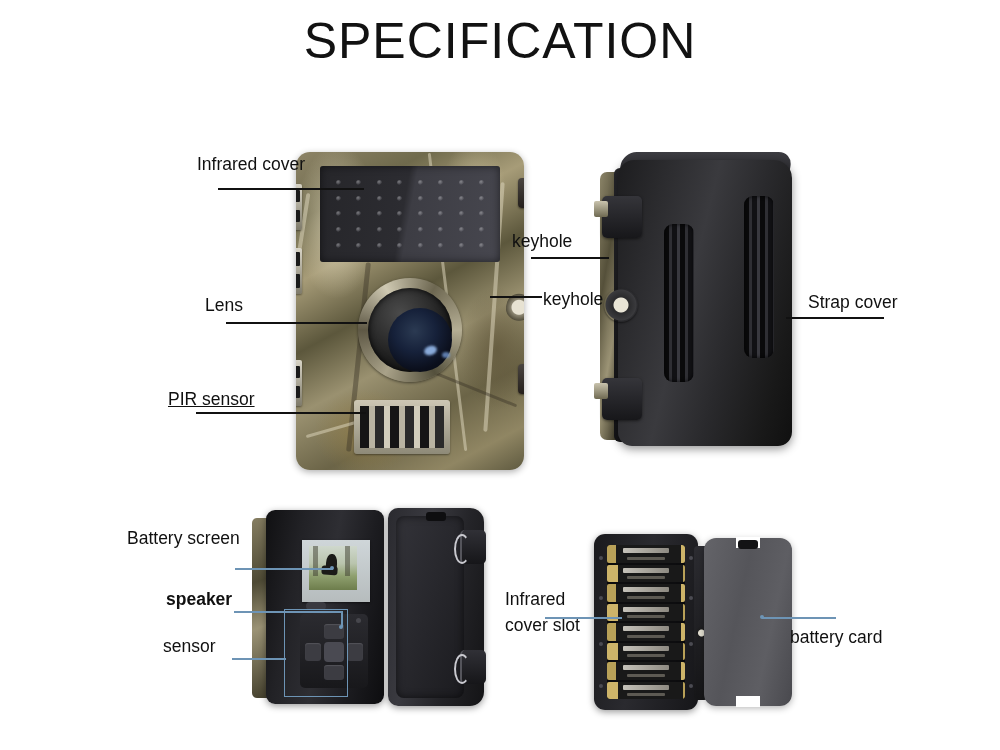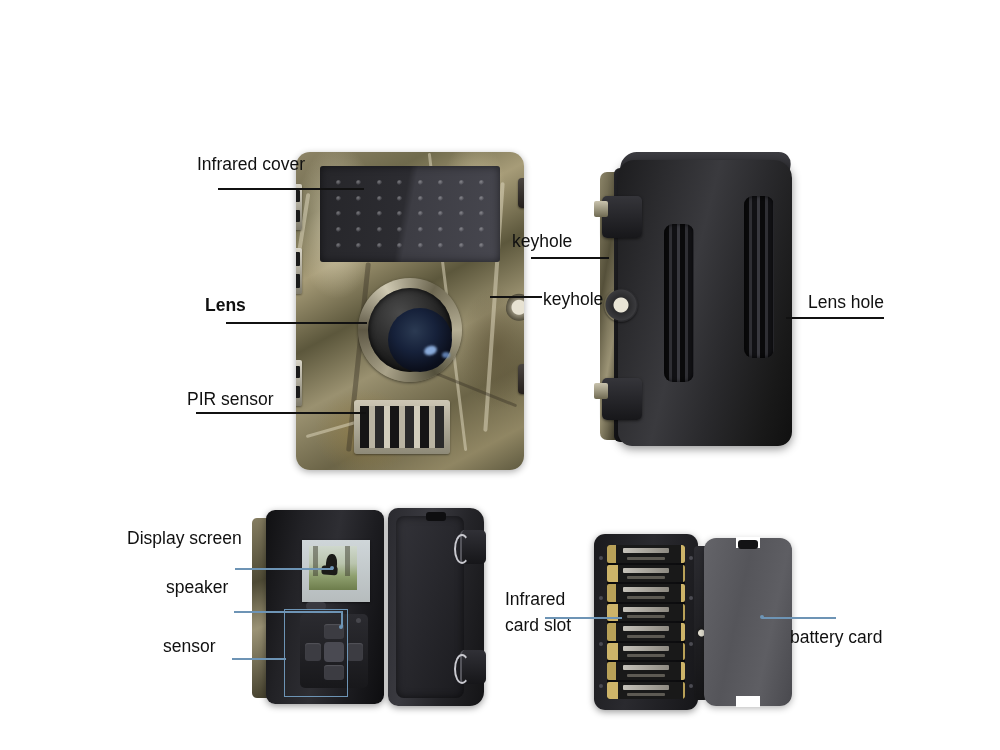--- a/index.html
+++ b/index.html
@@ -224,20 +224,21 @@
     box-shadow:0 2px 7px rgba(0,0,0,.3);
   }
   .bc-notch{position:absolute;left:32px;width:24px;height:11px;background:#ffffff;}
   .bc-tab{position:absolute;left:34px;top:2px;width:20px;height:9px;border-radius:3px;background:#131315;}
 </style>
 </head>
 <body>
 
 <div class="stage">
 
+  <div class="title">SPECIFICATION</div>
 
   <div class="cam-front">
     <div class="twig" style="left:-6px;top:40px;width:4px;height:210px;transform:rotate(9deg);"></div>
     <div class="twig" style="left:150px;top:0px;width:3px;height:300px;transform:rotate(-7deg);"></div>
     <div class="twig dk" style="left:60px;top:110px;width:5px;height:190px;transform:rotate(6deg);"></div>
     <div class="twig" style="left:196px;top:30px;width:4px;height:250px;transform:rotate(4deg);"></div>
     <div class="twig dk" style="left:105px;top:230px;width:120px;height:3px;transform:rotate(22deg);"></div>
     <div class="twig" style="left:8px;top:268px;width:110px;height:3px;transform:rotate(-16deg);"></div>
 
     <div class="ir-panel">
@@ -390,49 +391,49 @@
 
   <div class="batcover">
     <div class="bc-notch" style="top:-1px;"></div>
     <div class="bc-tab"></div>
     <div class="bc-notch" style="bottom:-1px;"></div>
   </div>
 
   <div class="lbl" style="left:197px;top:153px;">Infrared cover</div>
   <div class="ln h" style="left:218px;top:188px;width:146px;"></div>
 
-  <div class="lbl" style="left:205px;top:294px;font-weight:bold;">Lens</div>
+  <div class="lbl" style="left:205px;top:294px;">Lens</div>
   <div class="ln h" style="left:226px;top:322px;width:141px;"></div>
 
-  <div class="lbl" style="left:187px;top:388px;">PIR sensor</div>
+  <div class="lbl" style="left:168px;top:388px;text-decoration:underline;">PIR sensor</div>
   <div class="ln h" style="left:196px;top:412px;width:170px;"></div>
 
   <div class="lbl" style="left:512px;top:230px;">keyhole</div>
   <div class="ln h" style="left:531px;top:257px;width:78px;"></div>
 
   <div class="lbl" style="left:543px;top:288px;">keyhole</div>
   <div class="ln h" style="left:490px;top:296px;width:52px;"></div>
 
-  <div class="lbl" style="left:808px;top:291px;">Lens hole</div>
+  <div class="lbl" style="left:808px;top:291px;">Strap cover</div>
   <div class="ln h" style="left:786px;top:317px;width:98px;"></div>
 
-  <div class="lbl" style="left:127px;top:527px;">Display screen</div>
+  <div class="lbl" style="left:127px;top:527px;">Battery screen</div>
   <div class="ln h blue" style="left:235px;top:568px;width:98px;"></div>
   <div class="dot" style="left:330px;top:566px;"></div>
 
-  <div class="lbl" style="left:166px;top:576px;">speaker</div>
+  <div class="lbl" style="left:166px;top:588px;font-weight:bold;">speaker</div>
   <div class="ln h blue" style="left:234px;top:611px;width:108px;"></div>
   <div class="ln v blue" style="left:341px;top:611px;height:16px;"></div>
   <div class="dot" style="left:339px;top:625px;"></div>
 
   <div class="lbl" style="left:163px;top:635px;">sensor</div>
   <div class="ln h blue" style="left:232px;top:658px;width:54px;"></div>
   <div class="boxsel" style="left:284px;top:609px;width:62px;height:86px;"></div>
 
   <div class="lbl two" style="left:505px;top:588px;">Infrared</div>
-  <div class="lbl two" style="left:505px;top:614px;">card slot</div>
+  <div class="lbl two" style="left:505px;top:614px;">cover slot</div>
   <div class="ln h blue" style="left:545px;top:617px;width:77px;"></div>
 
   <div class="lbl" style="left:790px;top:626px;">battery card</div>
   <div class="ln h blue" style="left:762px;top:617px;width:74px;"></div>
   <div class="dot" style="left:760px;top:615px;"></div>
 
 </div>
 
 </body></html>

